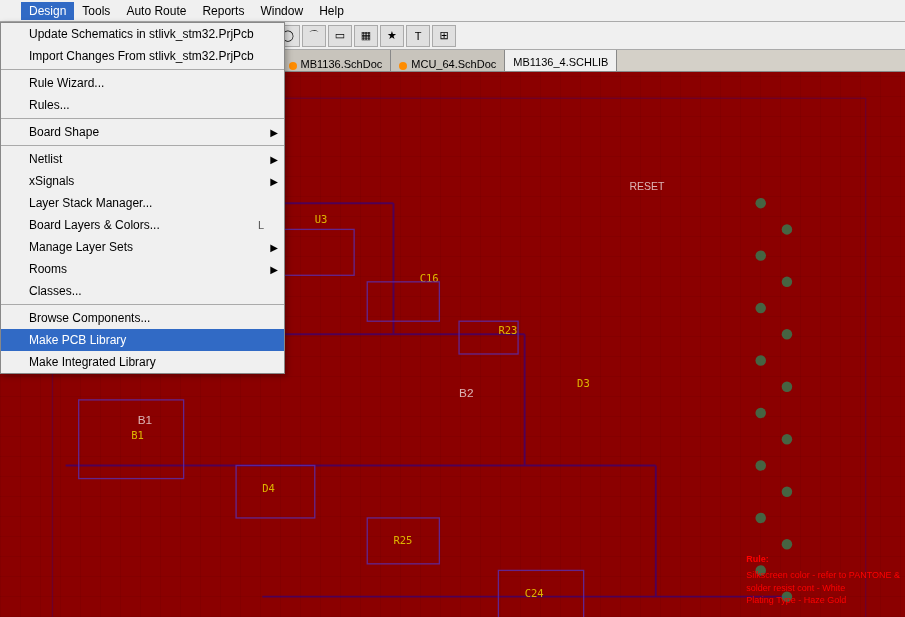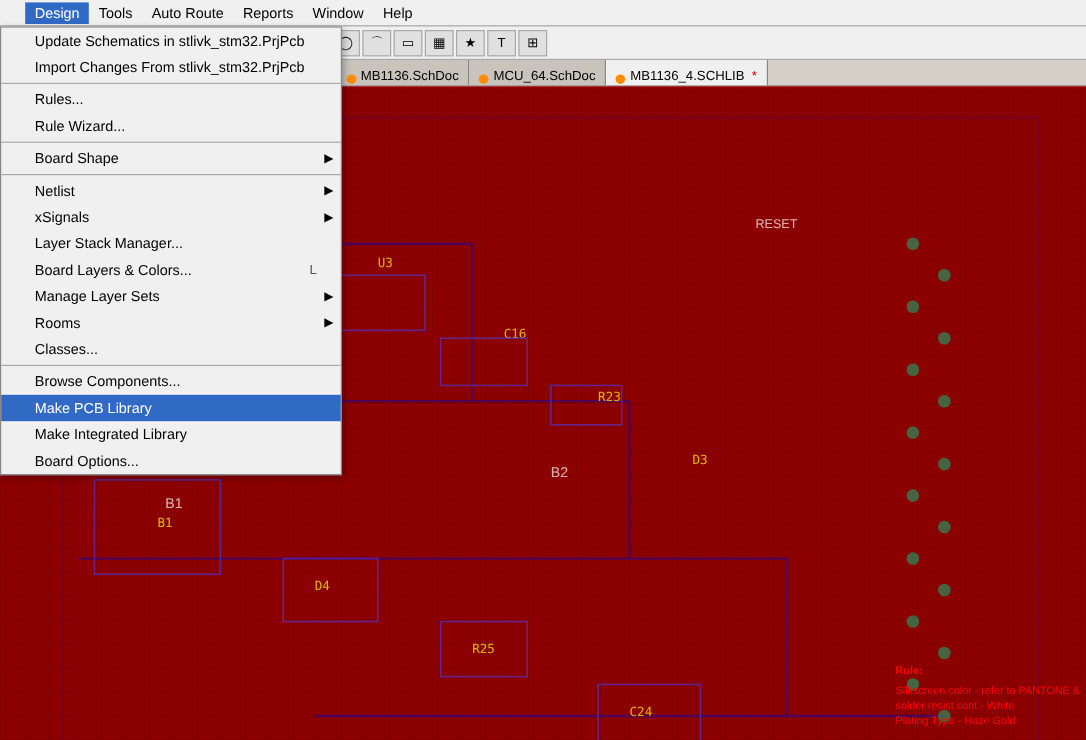--- a/index.html
+++ b/index.html
@@ -69,21 +69,21 @@
       display: flex; align-items: flex-end;
       padding: 2px 8px;
       background: #c8c4bc;
       border-right: 1px solid #888;
       height: 22px;
       font-size: 11px;
       cursor: pointer;
       white-space: nowrap;
       gap: 4px;
     }
-    .tab.active { background: #f0f0f0; }
+    .tab.active { background: #f0f0f0; flex-direction: column; }
     .tab-dot { width: 8px; height: 8px; border-radius: 50%; }
 
     
     .main-area {
       display: flex;
       height: calc(617px - 22px - 28px - 22px);
       position: relative;
     }
 
     
@@ -330,25 +330,25 @@
       <span class="dm-icon"></span>
       <span>Update Schematics in stlivk_stm32.PrjPcb</span>
     </div>
     <div class="dm-item">
       <span class="dm-icon"></span>
       <span>Import Changes From stlivk_stm32.PrjPcb</span>
     </div>
     <div class="dm-separator"></div>
     <div class="dm-item">
       <span class="dm-icon"></span>
+      <span>Rule Wizard...</span>
+    </div>
+    <div class="dm-item">
+      <span class="dm-icon"></span>
       <span>Rules...</span>
-    </div>
-    <div class="dm-item">
-      <span class="dm-icon"></span>
-      <span>Rule Wizard...</span>
     </div>
     <div class="dm-separator"></div>
     <div class="dm-item">
       <span class="dm-icon"></span>
       <span>Board Shape</span>
       <span class="arrow">▶</span>
     </div>
     <div class="dm-separator"></div>
     <div class="dm-item">
       <span class="dm-icon"></span>
@@ -389,18 +389,14 @@
       <span>Browse Components...</span>
     </div>
     <div class="dm-item highlighted">
       <span class="dm-icon"></span>
       <span>Make PCB Library</span>
     </div>
     <div class="dm-item">
       <span class="dm-icon"></span>
       <span>Make Integrated Library</span>
     </div>
-    <div class="dm-item">
-      <span class="dm-icon"></span>
-      <span>Board Options...</span>
-    </div>
   </div>
 </div>
 
 </body></html>

